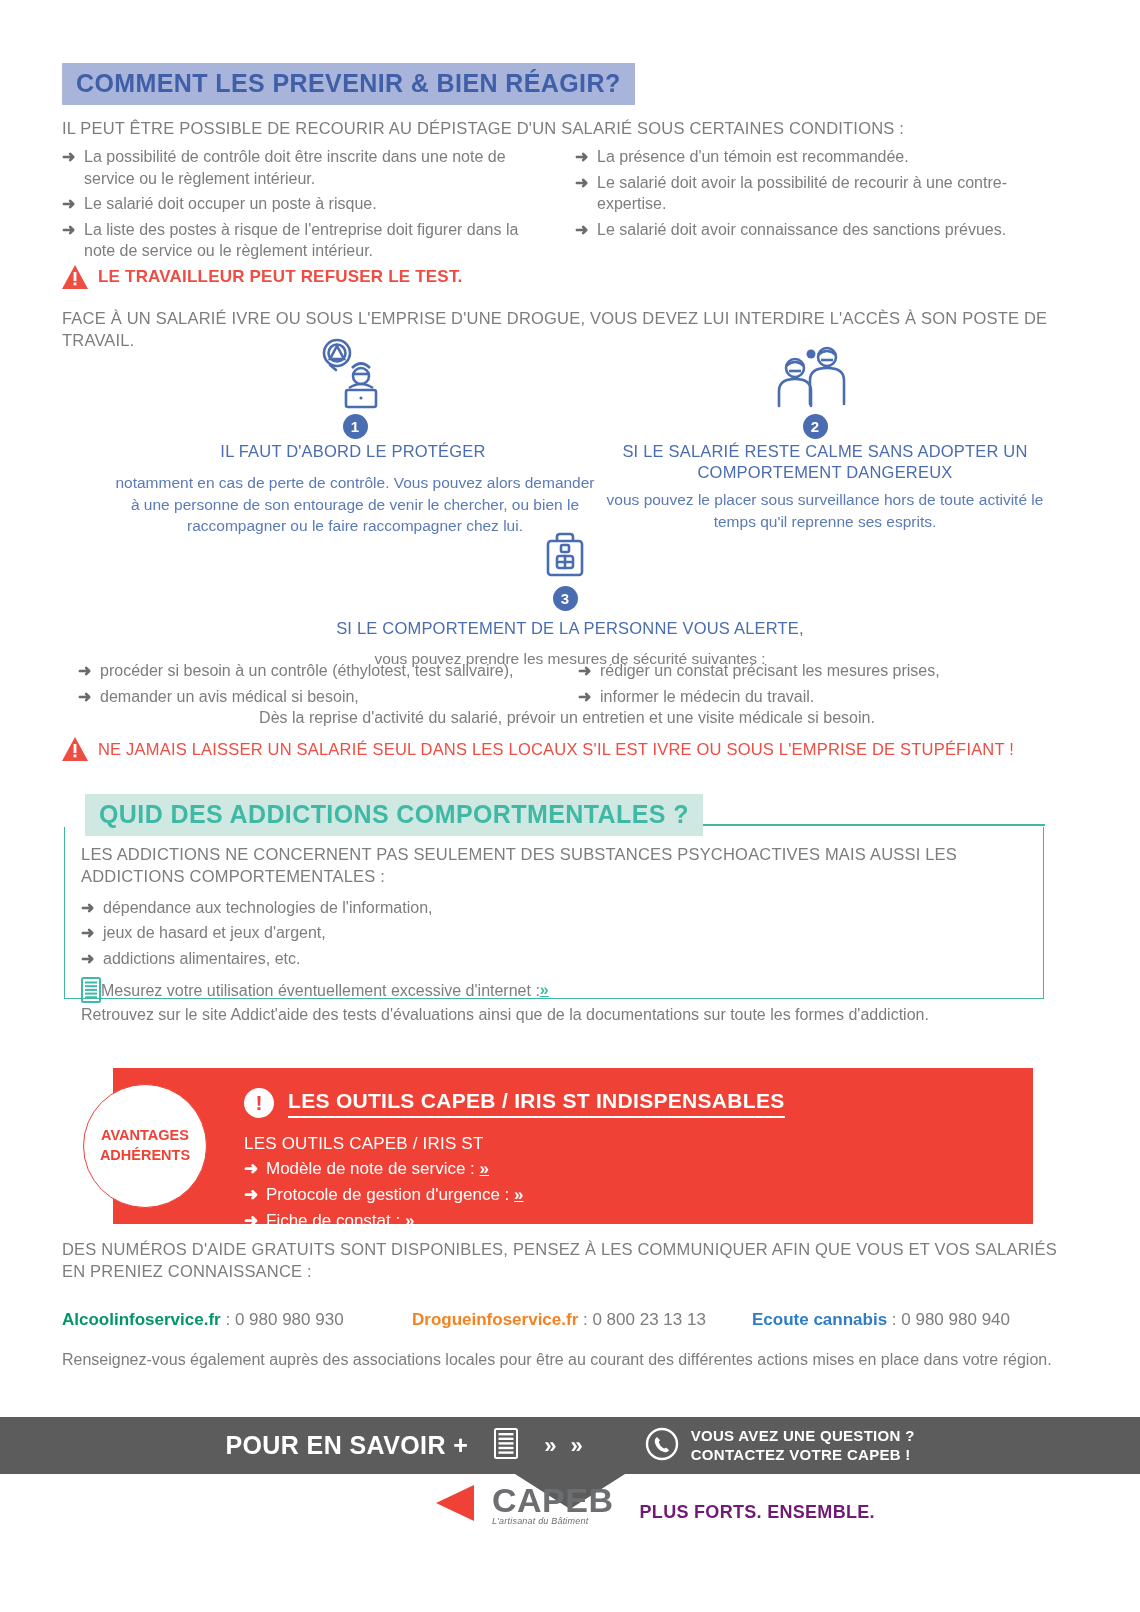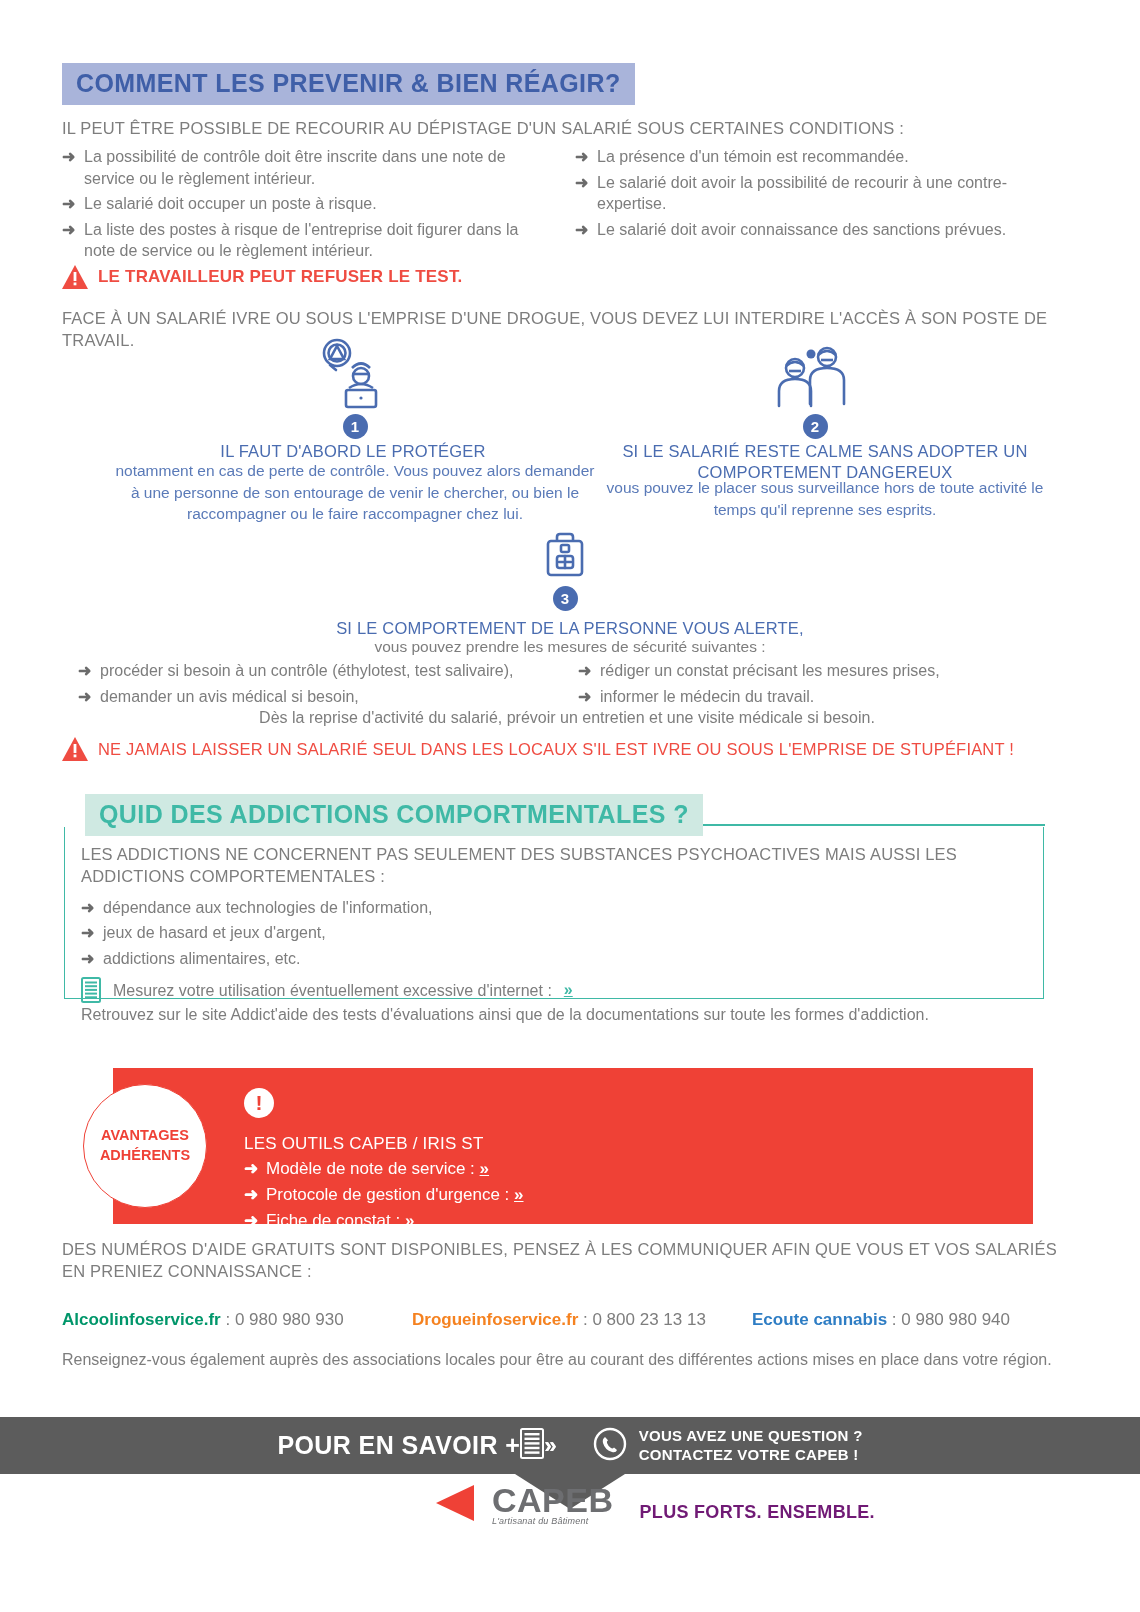--- a/index.html
+++ b/index.html
@@ -80,21 +80,21 @@
     text-align: center;
     line-height: 1.3;
     margin-top: 9px;
     letter-spacing: 0.2px;
   }
   .step-body {
     color: #5a7ab8;
     font-size: 15.5px;
     text-align: center;
     line-height: 1.4;
-    margin-top: 1px;
+    margin-top: 13px;
   }
 
   
   .teal-panel {
     border: 1.5px solid #3fb9a6;
     padding: 16px 16px 14px 16px;
   }
   .teal-panel .caps {
     font-size: 16.5px; color: #7d7d7d; letter-spacing: 0.2px; line-height: 1.35;
   }
@@ -146,20 +146,21 @@
   .c-green { color: #00966a; }
   .c-orange { color: #f58220; }
   .c-blue  { color: #2e7dc4; }
 
   
   .footer-bar {
     position: absolute;
     left: 0; width: 1140px;
     background: #5c5c5c;
     display: flex; align-items: center; justify-content: center;
+    gap: 26px;
   }
   .footer-bar .ps {
     color: #fff; font-size: 25px; font-weight: bold; letter-spacing: 0.4px;
   }
   .footer-notch {
     position: absolute;
     left: 50%; transform: translateX(-50%);
     width: 0; height: 0;
     border-left: 55px solid transparent;
     border-right: 55px solid transparent;
@@ -300,21 +301,21 @@
   </div>
   <div style="position:absolute; left:700px; top:824px; width:345px; height:2px; background:#3fb9a6;"></div>
 
   <div class="teal-panel" style="position:absolute; left:64px; top:827px; width:980px; height:172px; border-top:none;">
     <div class="caps" style="width:955px;">LES ADDICTIONS NE CONCERNENT PAS SEULEMENT DES SUBSTANCES PSYCHOACTIVES MAIS AUSSI LES ADDICTIONS COMPORTEMENTALES :</div>
     <ul class="arrows" style="margin-top:9px;">
       <li><span class="ar">➜</span><span>dépendance aux technologies de l'information,</span></li>
       <li><span class="ar">➜</span><span>jeux de hasard et jeux d'argent,</span></li>
       <li><span class="ar">➜</span><span>addictions alimentaires, etc.</span></li>
     </ul>
-    <div style="display:flex; align-items:center; gap:12px; margin-top:8px;">
+    <div style="display:flex; align-items:center; margin-top:8px;">
       <span class="doc-icon">
         <svg width="20" height="26" viewBox="0 0 20 26">
             <rect x="1" y="1" width="18" height="24" rx="1.5" fill="none" stroke="#3fb9a6" stroke-width="2"></rect>
             <g fill="#3fb9a6">
               <rect x="4" y="4.5" width="12" height="2"></rect>
               <rect x="4" y="8.2" width="12" height="2"></rect>
               <rect x="4" y="11.9" width="12" height="2"></rect>
               <rect x="4" y="15.6" width="12" height="2"></rect>
               <rect x="4" y="19.3" width="12" height="2"></rect>
             </g>
@@ -322,20 +323,21 @@
       </span>
       <span class="body-txt">Mesurez votre utilisation éventuellement excessive d'internet :</span>
       <span class="chev">»</span>
     </div>
     <div class="body-txt" style="">Retrouvez sur le site Addict'aide des tests d'évaluations ainsi que de la documentations sur toute les formes d'addiction.</div>
   </div>
 
   <div class="red-block" style="left:113px; top:1068px; width:920px; height:156px;">
     <div style="position:absolute; left:131px; top:20px; display:flex; align-items:center; gap:14px;">
       <span class="excl-circle">!</span>
+      <span class="red-title">LES OUTILS CAPEB / IRIS ST INDISPENSABLES</span>
     </div>
     <div class="red-sub" style="position:absolute; left:131px; top:66px;">LES OUTILS CAPEB / IRIS ST</div>
     <ul class="arrows white" style="position:absolute; left:131px; top:90px;">
       <li><span class="ar">➜</span><span>Modèle de note de service :</span> <span class="chev-w">»</span></li>
       <li><span class="ar">➜</span><span>Protocole de gestion d'urgence :</span> <span class="chev-w">»</span></li>
       <li><span class="ar">➜</span><span>Fiche de constat :</span> <span class="chev-w">»</span></li>
     </ul>
   </div>
 
   <div class="circle-badge" style="left:83px; top:1084px;">

